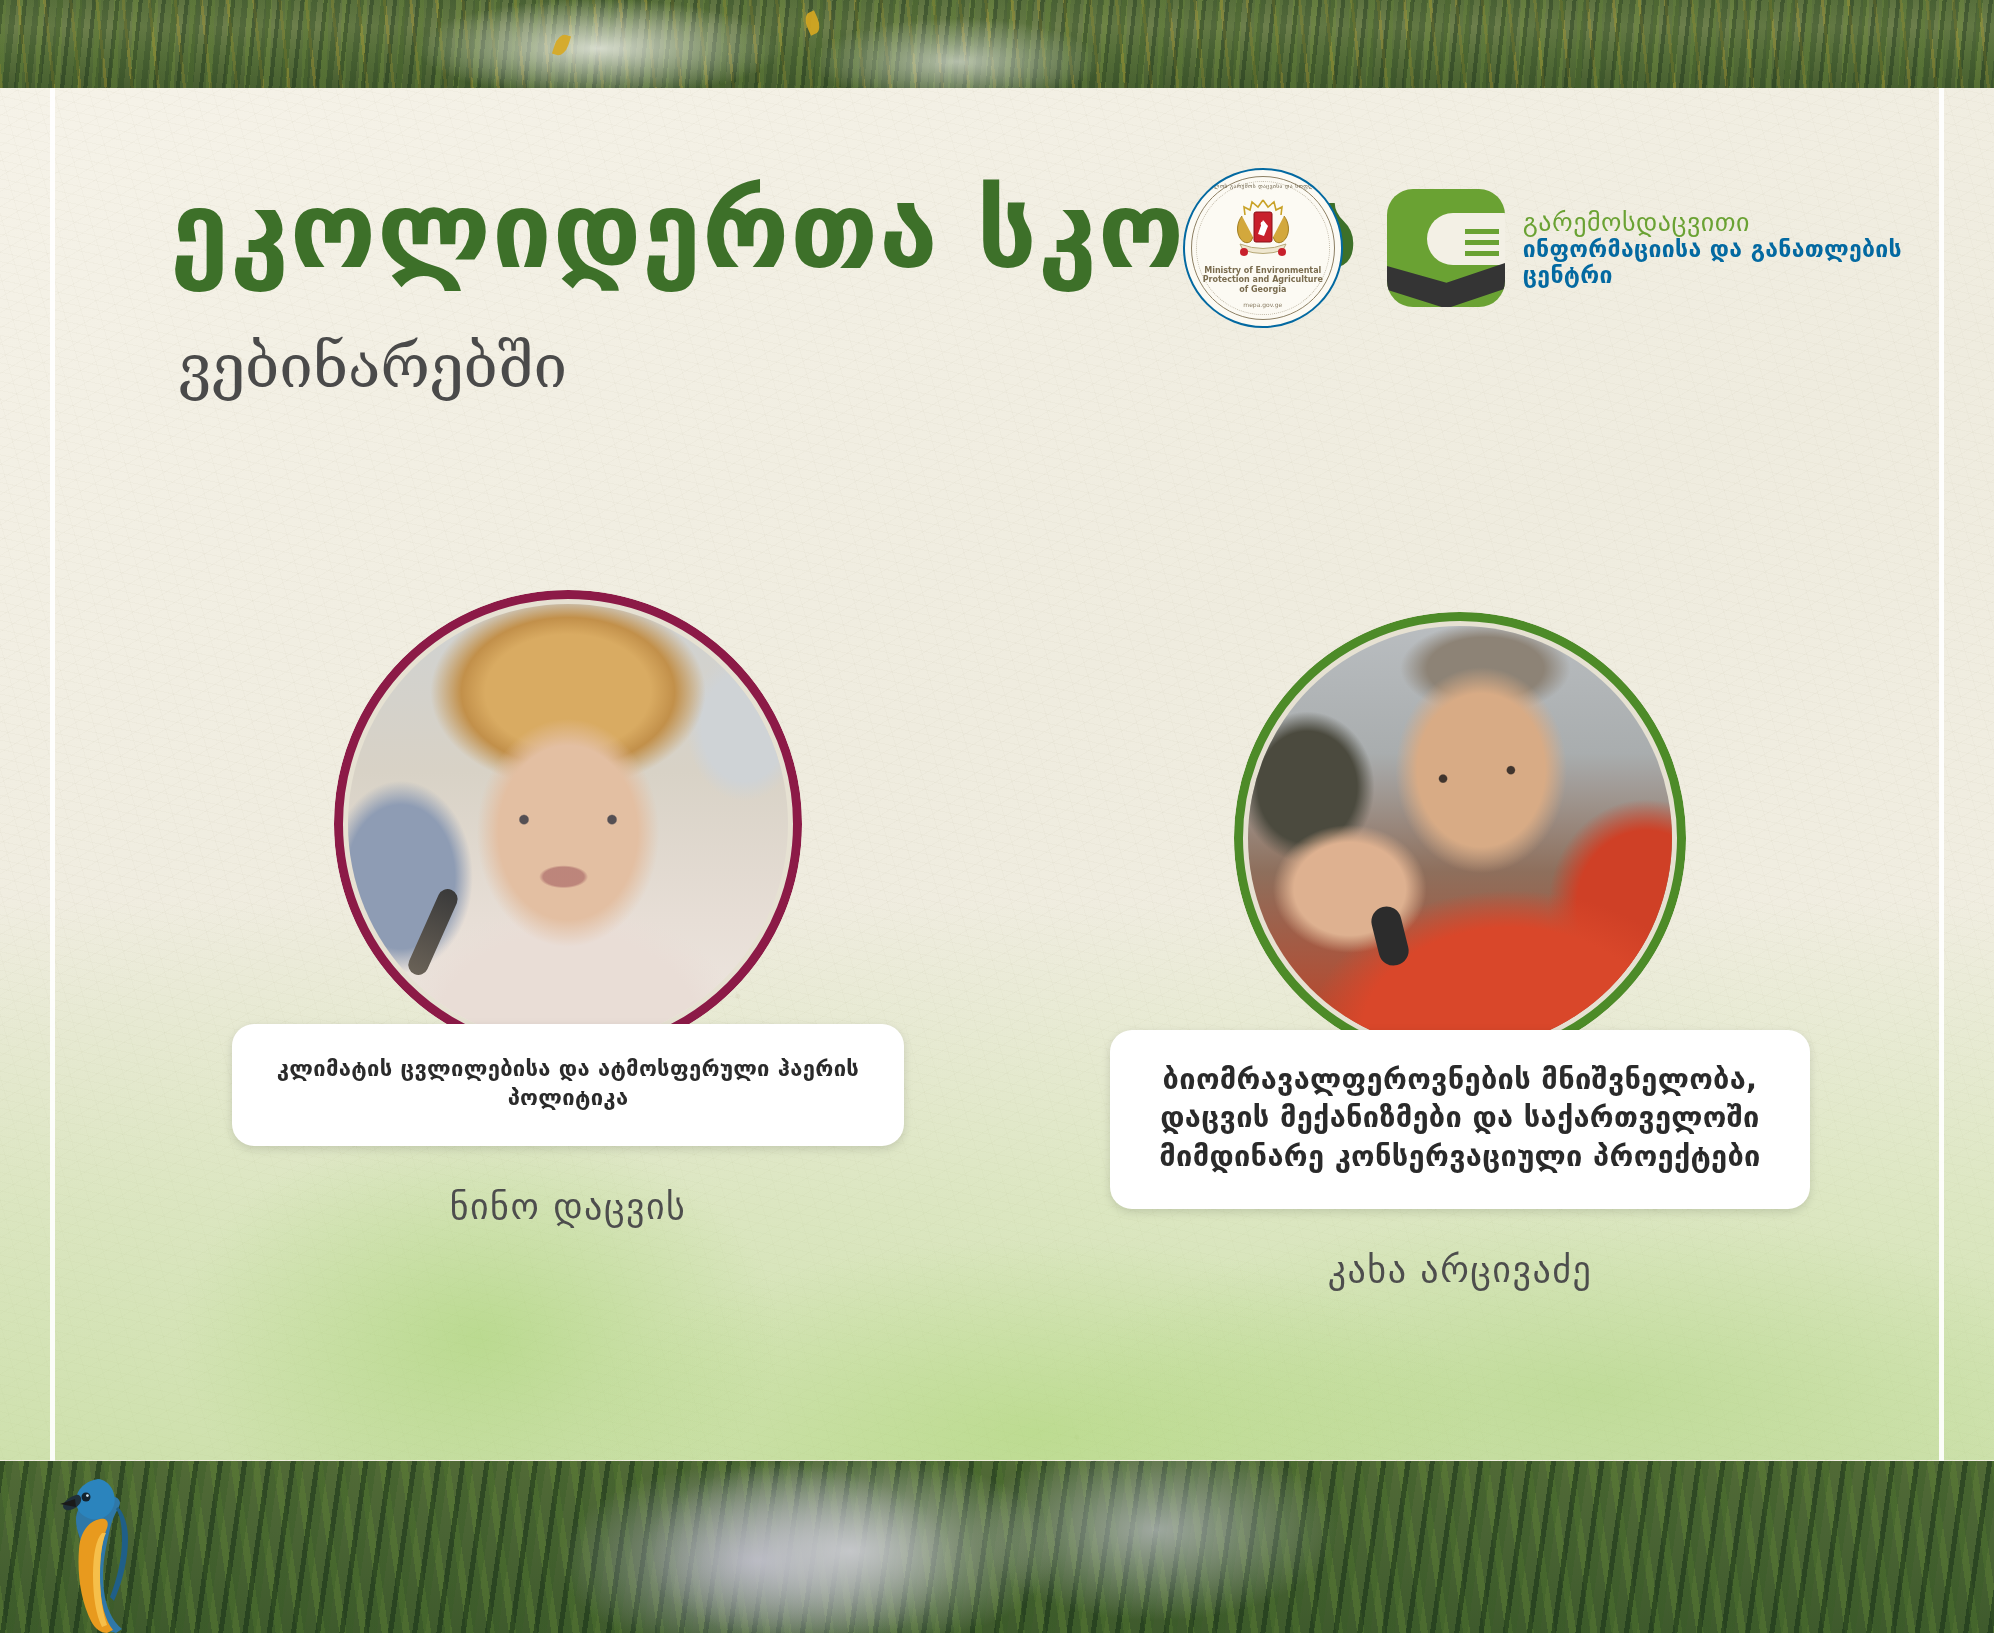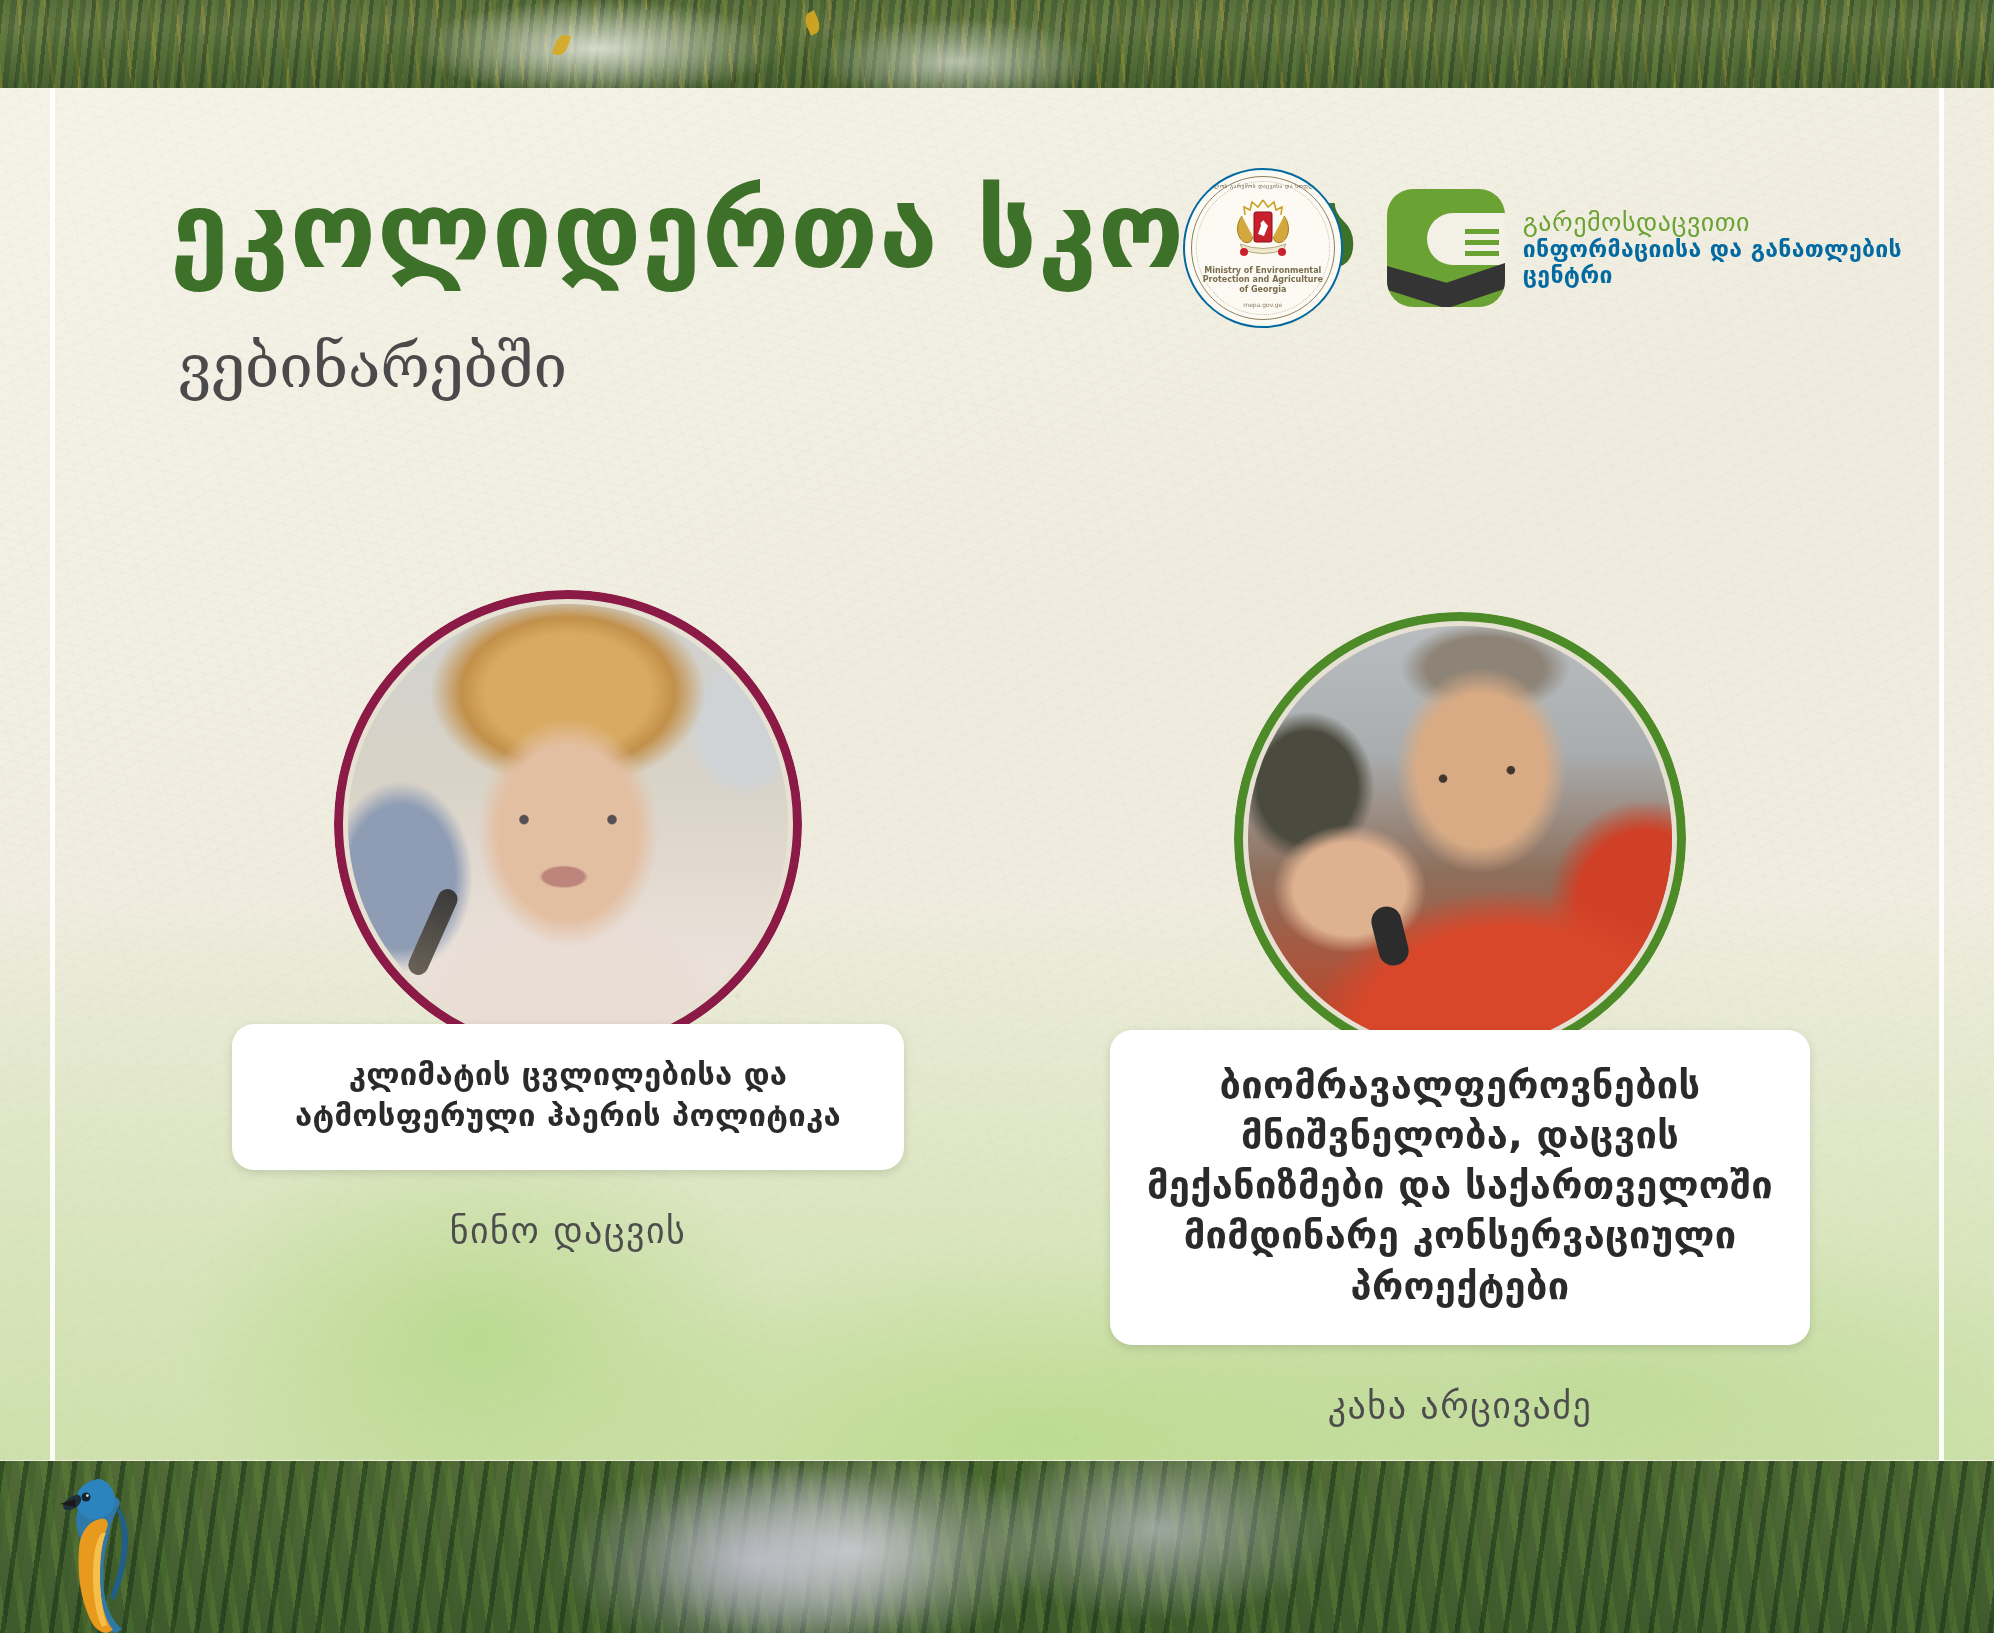--- a/index.html
+++ b/index.html
@@ -377,27 +377,27 @@
     background: #ffffff;
     border-radius: 22px;
     box-shadow: 0 3px 10px rgba(0,0,0,.13);
     padding: 30px 34px 34px;
     z-index: 4;
   }
   .caption-left  { width: 672px; }
   .caption-right { width: 700px; }
 
   .caption-text {
-    font-size: 31px;
+    font-size: 22px;
     line-height: 1.32;
     font-weight: 700;
     color: #2a2a2a;
     letter-spacing: .3px;
   }
-  .caption-right .caption-text { font-size: 38px; }
+  .caption-right .caption-text { font-size: 29px; }
 
   .speaker-name {
     margin-top: 40px;
     font-size: 36px;
     color: #4d4d4d;
     letter-spacing: 1.5px;
   }
 </style>
 </head>
 <body>

